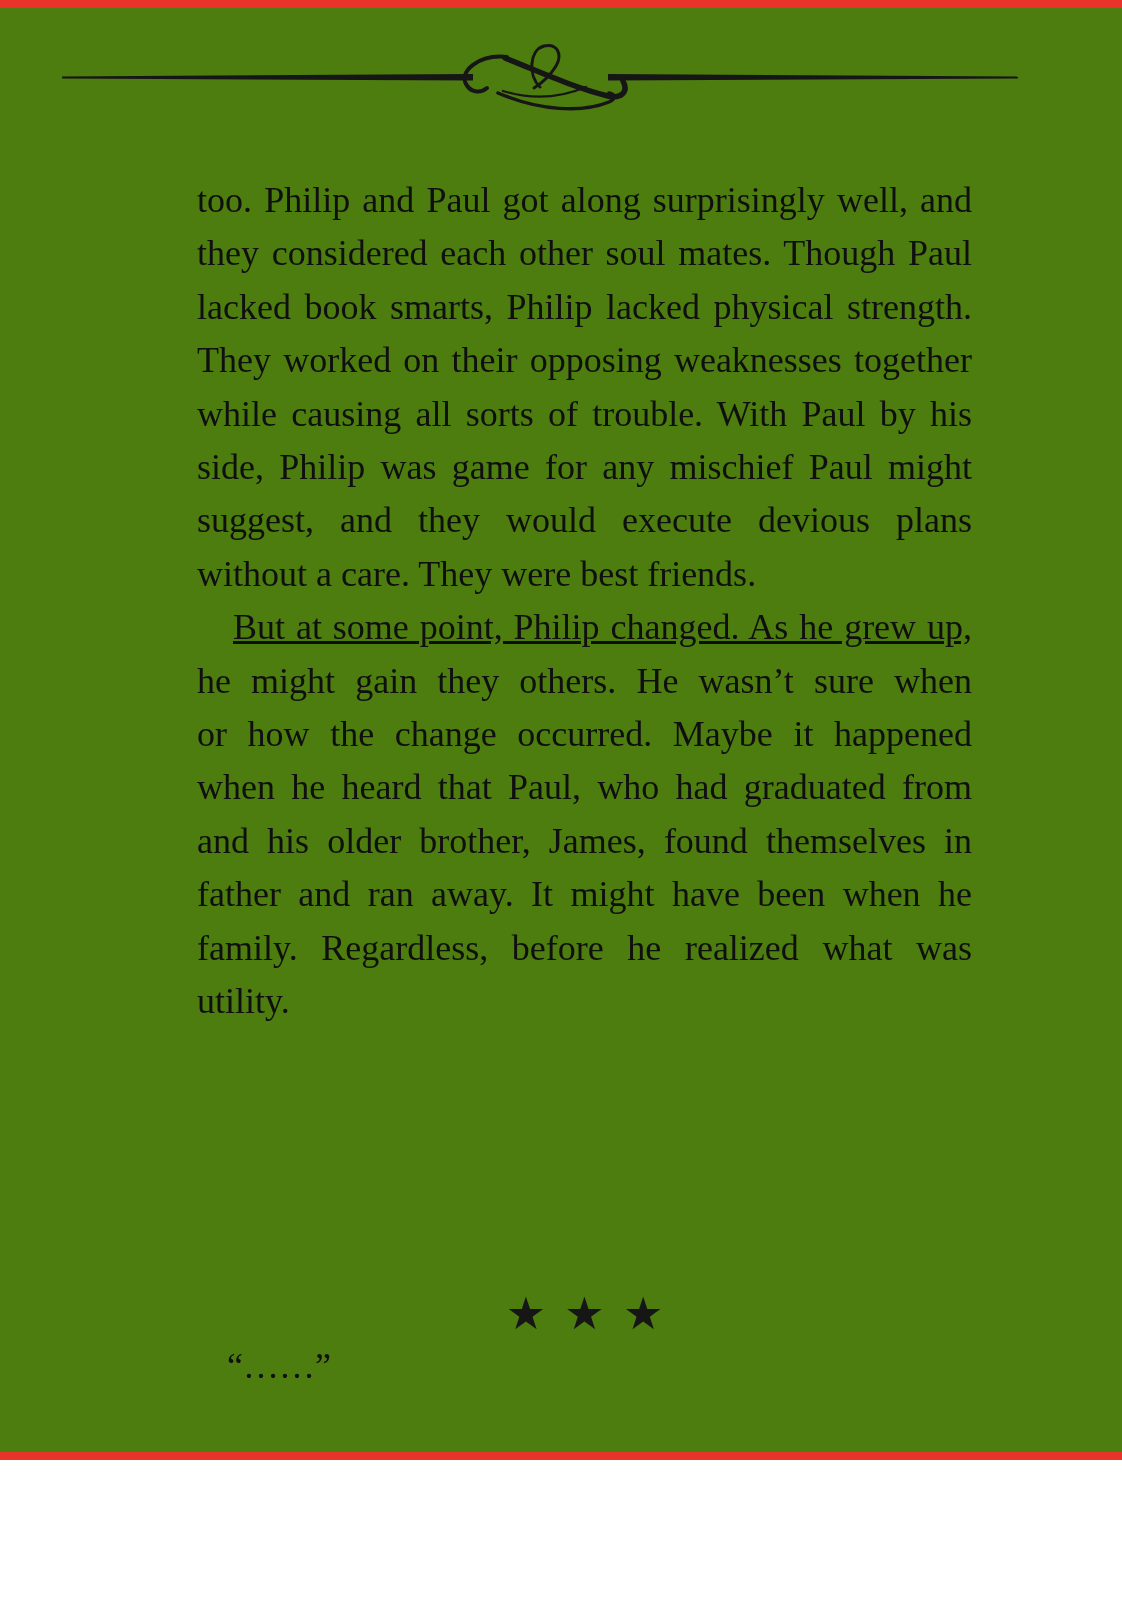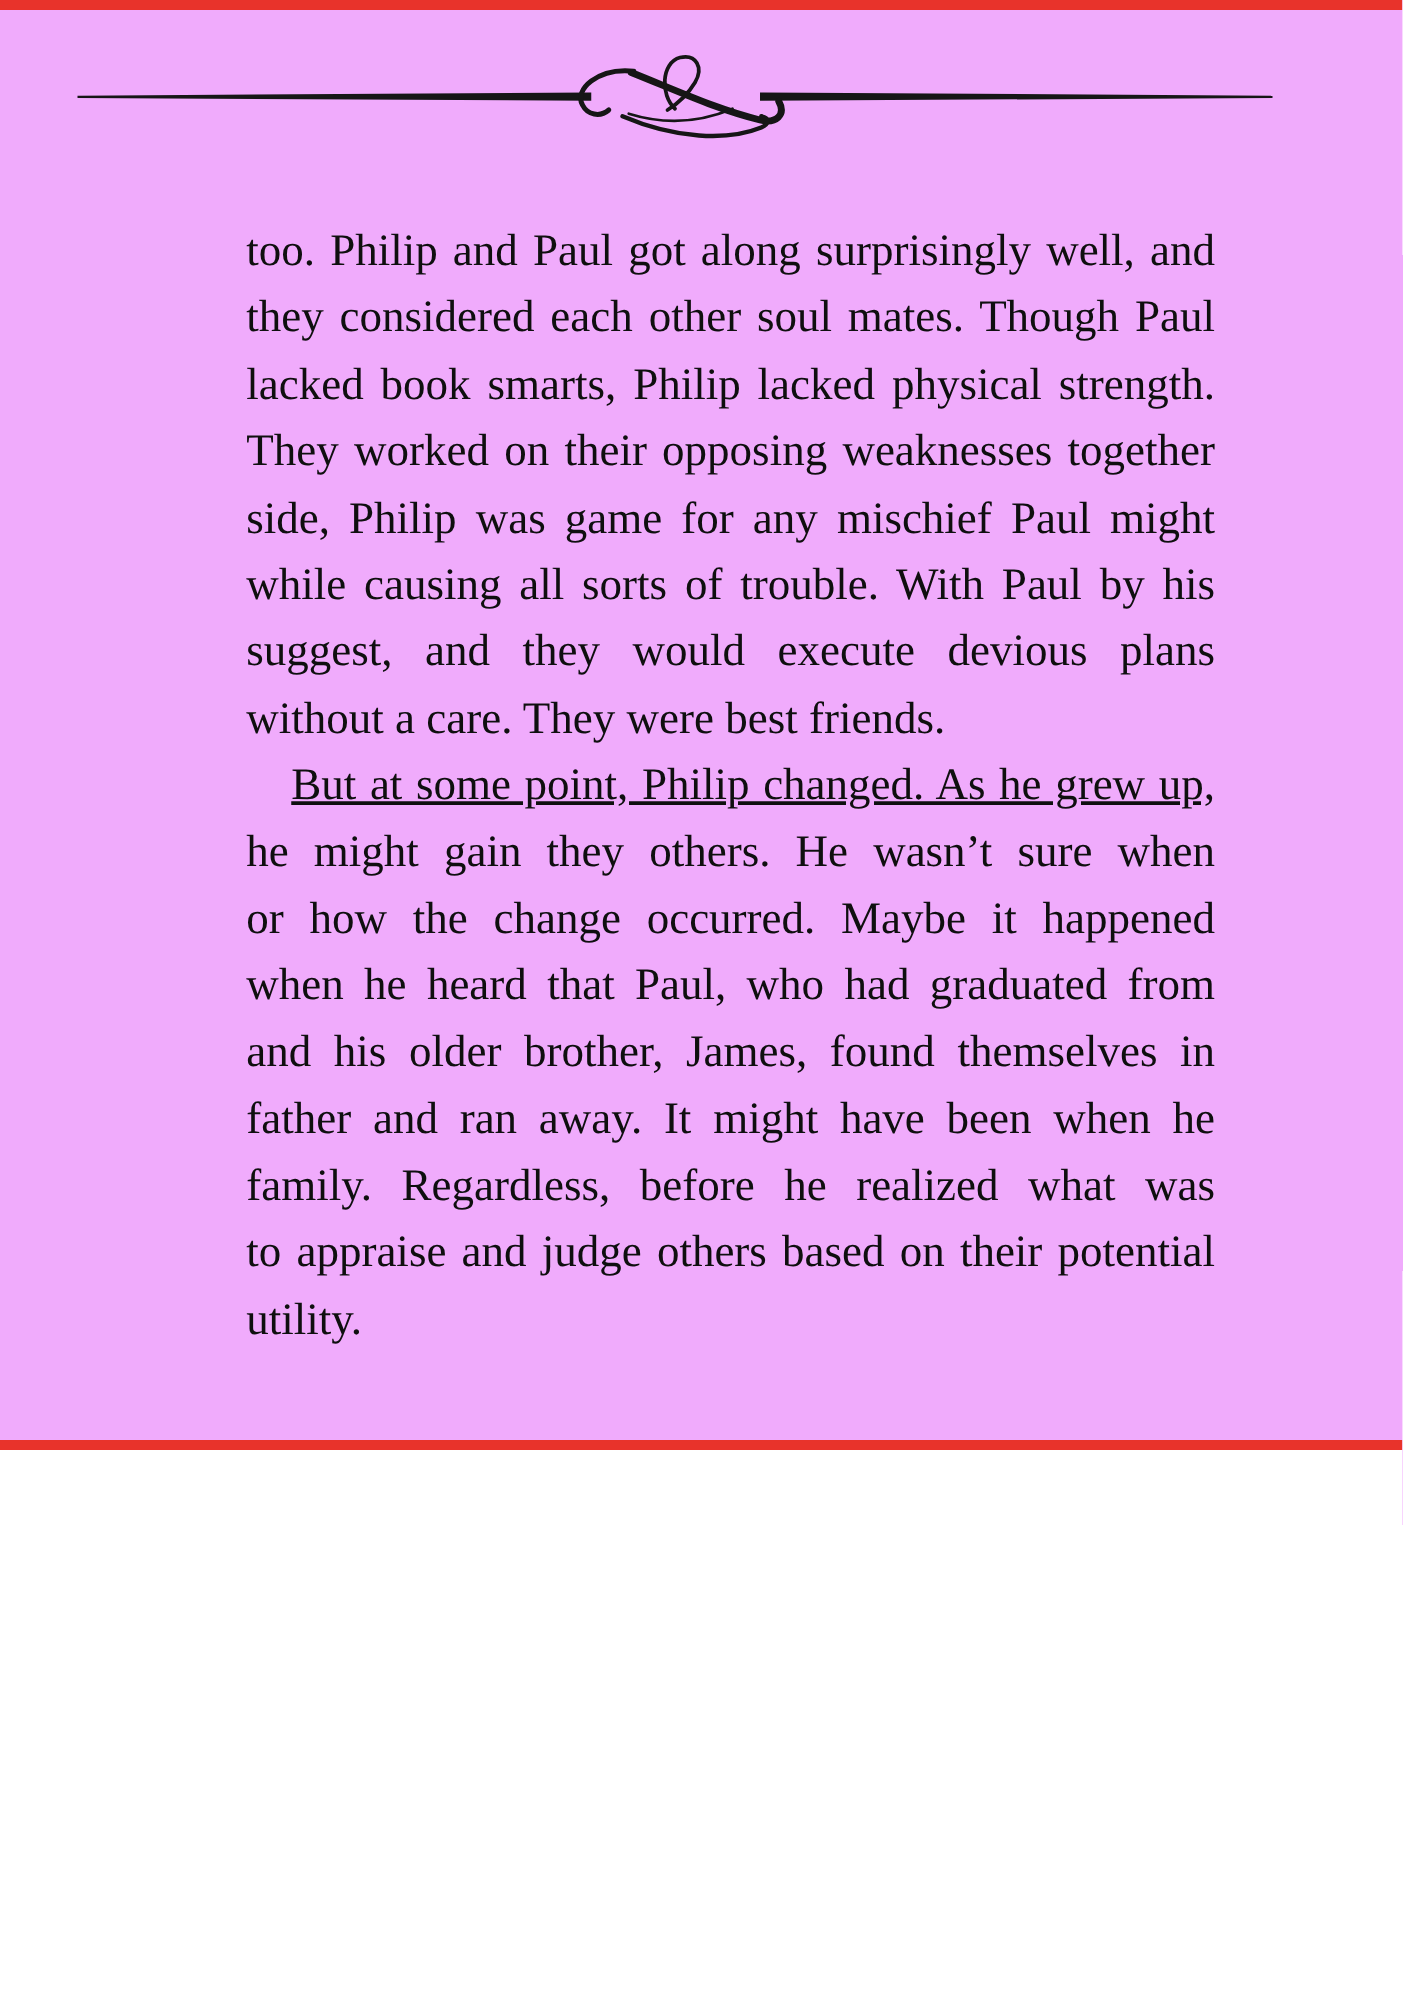--- a/index.html
+++ b/index.html
@@ -1,20 +1,20 @@
 <!DOCTYPE html>
 <html><head>
 <meta charset="utf-8">
 <style>
   html, body { margin: 0; padding: 0; background: #ffffff; }
   .page {
     position: relative;
     width: 1122px;
-    height: 1160px;
-    background: #f0abfc;
+    height: 1460px;
+    background: #4d7c0f;
     overflow: hidden;
     font-family: "Liberation Serif", "DejaVu Serif", serif;
     color: #101010;
   }
   .red-bar {
     position: absolute;
     left: 0;
     width: 1122px;
     height: 8px;
     background: #e8332b;
@@ -111,32 +111,31 @@
       <path d="M 503,91 C 532,100 560,98 586,87" stroke-width="2.2"></path>
       <path d="M 498,93 C 540,111 582,113 609,102 C 616,99 615,94 609,93" stroke-width="3.5"></path>
     </g>
   </svg>
 
   <div class="text-col">
     <div class="line just">too. Philip and Paul got along surprisingly well, and</div>
     <div class="line just">they considered each other soul mates. Though Paul</div>
     <div class="line just">lacked book smarts, Philip lacked physical strength.</div>
     <div class="line just">They worked on their opposing weaknesses together</div>
+    <div class="line just">while causing all sorts of trouble. With Paul by his</div>
     <div class="line just">side, Philip was game for any mischief Paul might</div>
-    <div class="line just">while causing all sorts of trouble. With Paul by his</div>
     <div class="line just">suggest, and they would execute devious plans</div>
     <div class="line last">without a care. They were best friends.</div>
     <div class="line just indent">But at some point, Philip changed. As he grew up,</div>
     <div class="line just">he might gain they others. He wasn’t sure when</div>
     <div class="line just">or how the change occurred. Maybe it happened</div>
     <div class="line just">when he heard that Paul, who had graduated from</div>
     <div class="line just">and his older brother, James, found themselves in</div>
     <div class="line just">father and ran away. It might have been when he</div>
     <div class="line just">family. Regardless, before he realized what was</div>
-    <div class="line just">to appraise and judge others based on their potential</div>
     <div class="line last">utility.</div>
   </div>
 
   <div class="stars">★ ★ ★</div>
 
   <div class="quote">“……”</div>
 
   <svg class="footer-rules" viewBox="0 0 1122 90" xmlns="http://www.w3.org/2000/svg">
 
     <polygon points="90,46.7 496,44 496,51 90,48.2" fill="#161616"></polygon>

